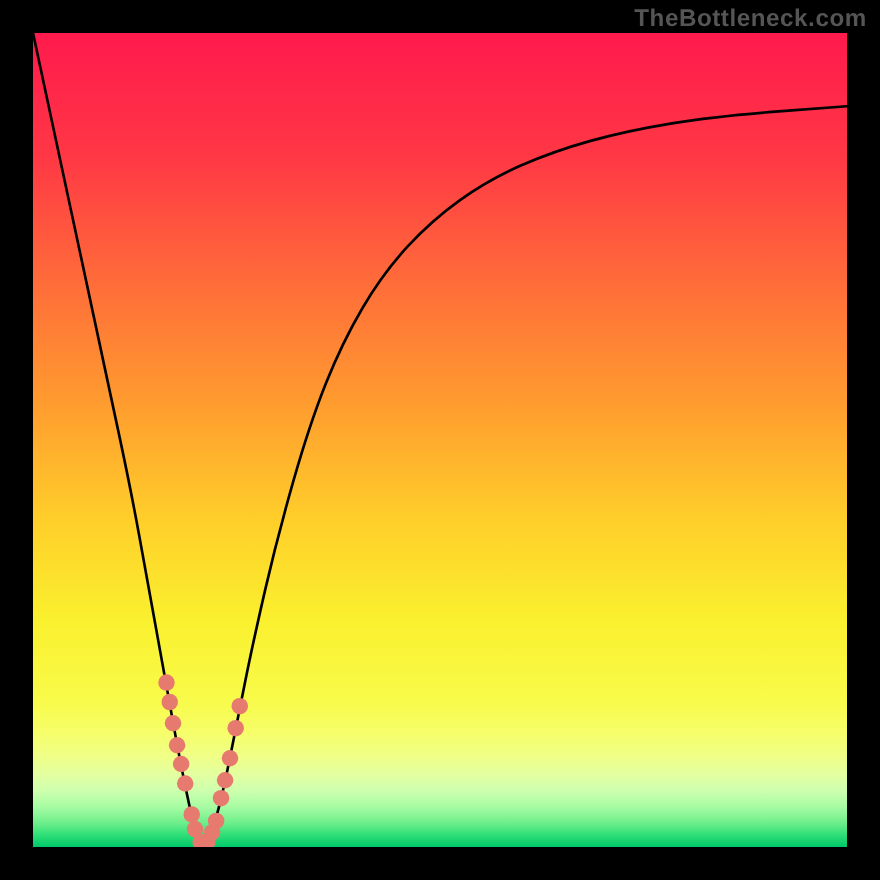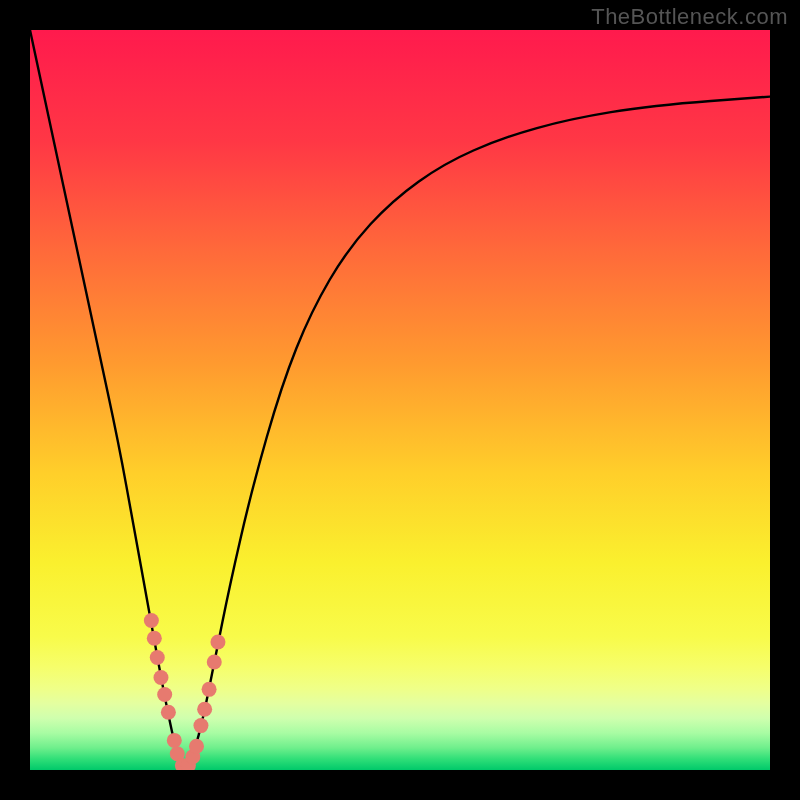--- a/index.html
+++ b/index.html
@@ -16,21 +16,21 @@
     width: 800px;
     height: 800px;
     background: #000;
   }
   .attribution {
     position: absolute;
     top: 4px;
     right: 12px;
     color: #555;
     font-size: 22px;
-    font-weight: 400;
+    font-weight: 700;
     letter-spacing: 0.5px;
     z-index: 10;
   }
   .plot-area {
     position: absolute;
     left: 30px;
     top: 30px;
     width: 740px;
     height: 740px;
     overflow: hidden;

